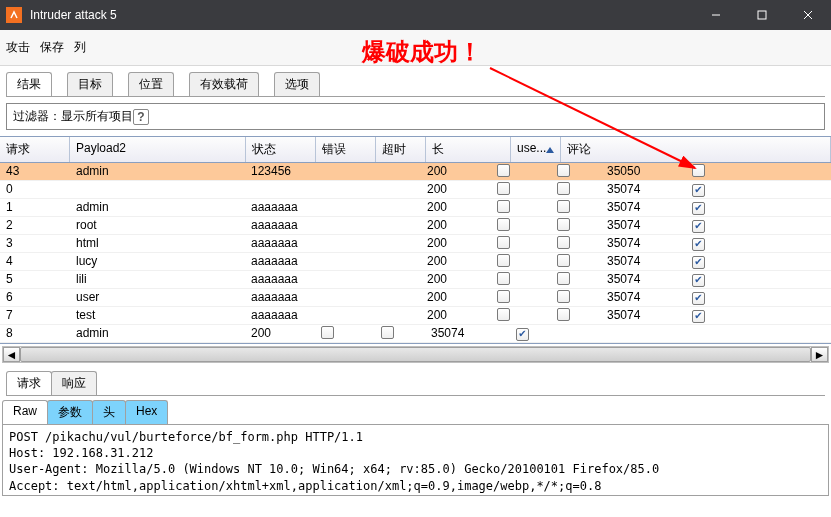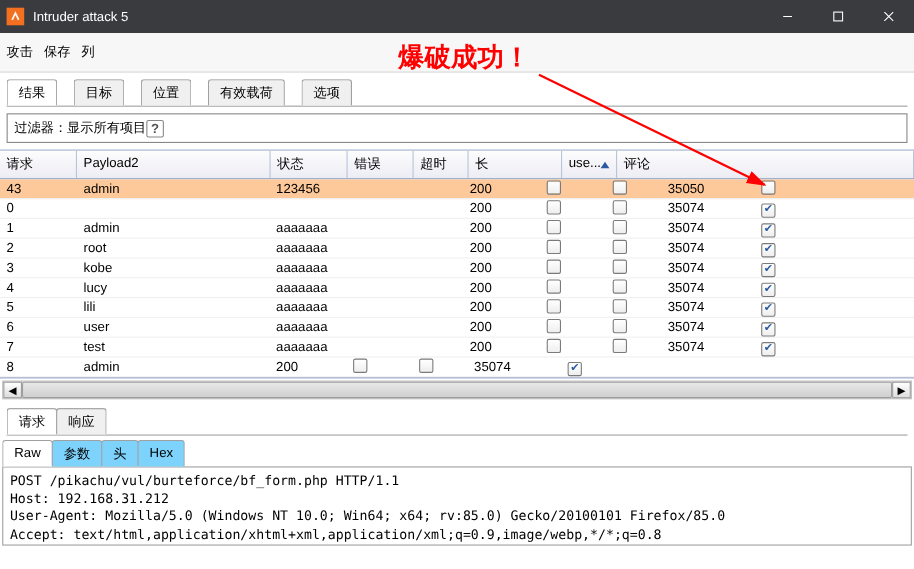--- a/index.html
+++ b/index.html
@@ -153,21 +153,21 @@
         <div class="td c2">aaaaaaa</div>
         <div class="td c3">200</div>
         <div class="td c4"><span class="chk"></span></div>
         <div class="td c5"><span class="chk"></span></div>
         <div class="td c6">35074</div>
         <div class="td c7"><span class="chk on"></span></div>
         <div class="td c8"></div>
       </div>
       <div class="tr">
         <div class="td c0">3</div>
-        <div class="td c1">kobe</div>
+        <div class="td c1">html</div>
         <div class="td c2">aaaaaaa</div>
         <div class="td c3">200</div>
         <div class="td c4"><span class="chk"></span></div>
         <div class="td c5"><span class="chk"></span></div>
         <div class="td c6">35074</div>
         <div class="td c7"><span class="chk on"></span></div>
         <div class="td c8"></div>
       </div>
       <div class="tr">
         <div class="td c0">4</div>

